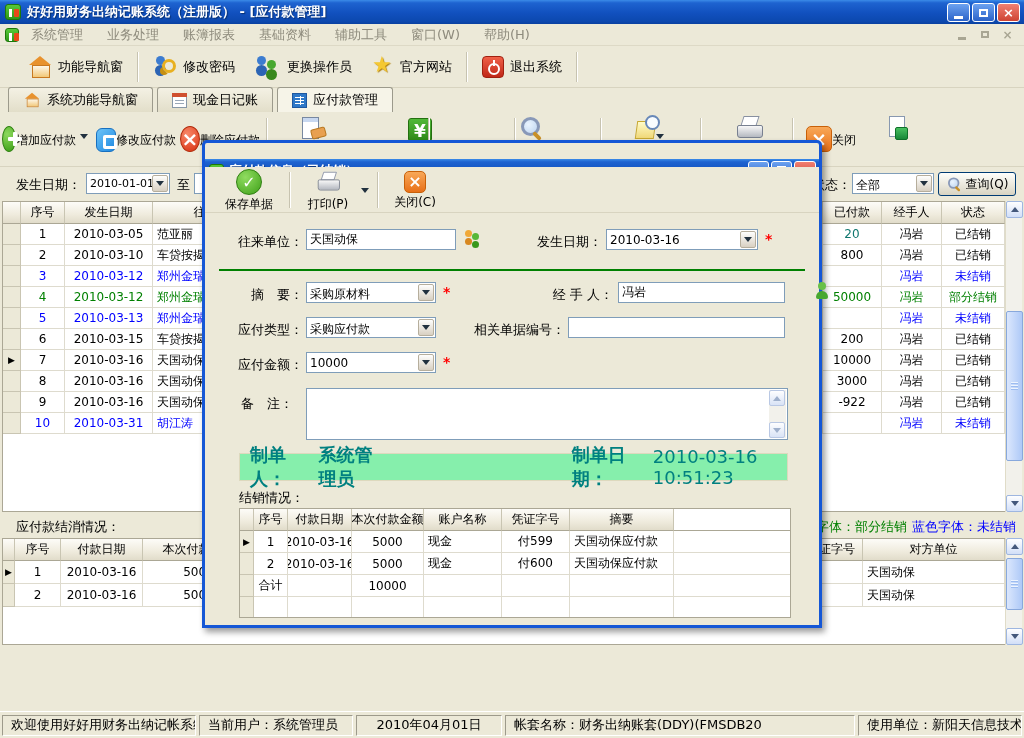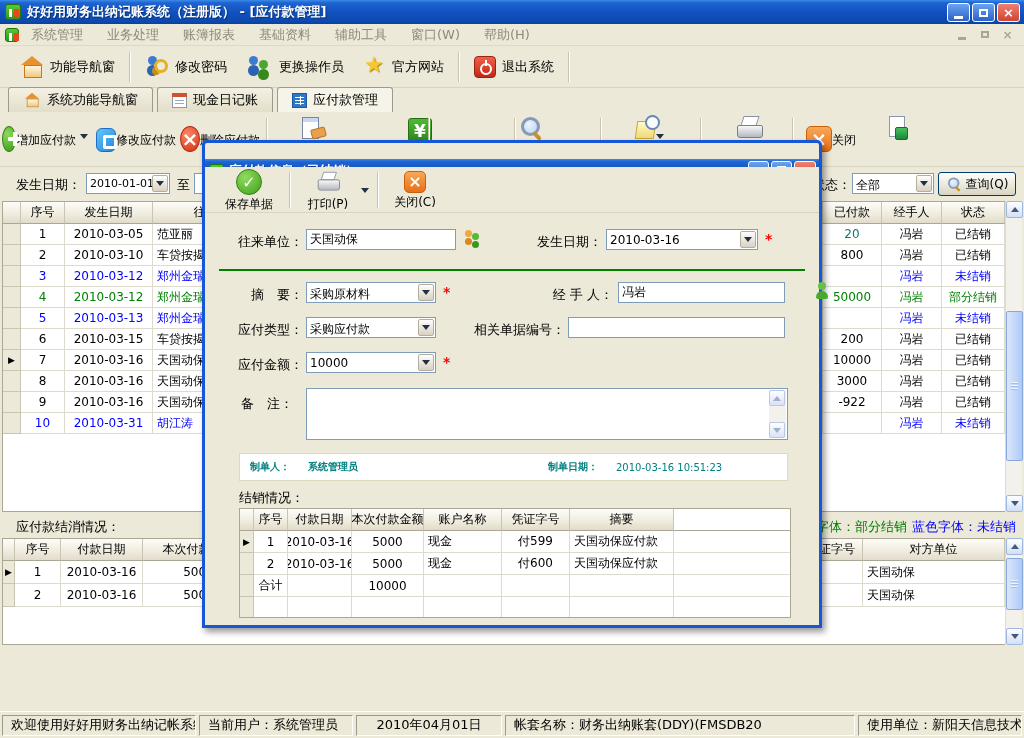--- a/index.html
+++ b/index.html
@@ -27,21 +27,21 @@
 
   
   .menubar { left:0; top:24px; width:1024px; height:22px; background:#ECE9D8; border-bottom:1px solid #DDD9C6; display:flex; align-items:center; }
   .menubar .menu-item { padding:0 12px; color:#8E8B7D; font-size:13px; height:22px; line-height:22px; }
   .mdis { position:absolute; right:6px; top:2px; display:flex; gap:2px; }
   .mdibtn { width:21px; height:17px; display:flex; align-items:center; justify-content:center; color:#A9A693; font-weight:bold; }
   .g-gmin { width:8px; height:3px; background:#A9A693; margin-top:8px; }
   .g-gsq  { width:8px; height:7px; border:2px solid #A9A693; }
 
   
-  .toolbar1 { left:0; top:46px; width:1024px; height:42px; background:#ECE9D8; border-bottom:1px solid #D8D4C0; display:flex; align-items:center; padding-left:10px; }
+  .toolbar1 { left:0; top:46px; width:1024px; height:42px; background:#ECE9D8; border-bottom:1px solid #D8D4C0; display:flex; align-items:center; padding-left:18px; }
   .tb1-btn { display:flex; align-items:center; gap:6px; padding:4px 10px; font-size:13px; }
   .tb1-sep { width:2px; height:30px; border-left:1px solid #C7C3B0; border-right:1px solid #FFFFFF; margin:0 4px; }
 
   
   .tabbar { left:0; top:88px; width:1024px; height:24px; display:flex; align-items:flex-end; padding-left:8px; gap:4px; }
   .tab { height:22px; display:flex; align-items:center; gap:6px; padding:12px 14px; border:1px solid #9C9A8C; border-bottom:none; border-radius:3px 3px 0 0;
          background:linear-gradient(#F4F1E4,#E2DEC9); font-size:13px; }
   .tab.active { height:24px; background:#F6F4E8; font-weight:normal; }
 
   
@@ -97,21 +97,21 @@
     display:flex; align-items:center; padding:0 4px; }
   .dlg-title .title { color:#fff; font-weight:bold; font-size:13px; margin-left:5px; text-shadow:1px 1px 1px #083070; }
   .dlg-btns { position:absolute; right:3px; top:2px; display:flex; gap:2px; }
   .dwbtn { width:21px; height:18px; border:1px solid #fff; border-radius:3px; display:flex; align-items:center; justify-content:center; }
   .dlg-toolbar { position:absolute; left:0; top:24px; right:0; height:46px; background:#ECE9D8; border-bottom:1px solid #D8D4C0; }
   .dlg-act { position:absolute; top:2px; display:flex; flex-direction:column; align-items:center; font-size:12px; }
   .dlg-act .lbl { margin-top:1px; white-space:nowrap; }
   .dsep { position:absolute; top:5px; width:2px; height:36px; border-left:1px solid #C7C3B0; border-right:1px solid #FFFFFF; }
   .flabel { position:absolute; font-size:13px; text-align:right; white-space:nowrap; }
   .greenline { position:absolute; left:14px; right:14px; height:2px; background:#008000; }
-  .infobar { position:absolute; background:#ffffff; border:1px solid #DDD9BE; display:flex; align-items:center; font-size:10px; color:#008080; font-weight:bold;gap:12px; }
+  .infobar { position:absolute; background:#86efac; border:1px solid #DDD9BE; display:flex; align-items:center; font-size:18px; color:#008080; font-weight:bold;gap:12px; }
   .ta { position:absolute; background:#fff; border:1px solid #7F9DB9; }
   .ta-sb { position:absolute; right:1px; top:1px; bottom:1px; width:17px; background:#F2F1EB; }
   .ta-sb .a { position:absolute; left:0; width:16px; height:16px; background:linear-gradient(#FEFEFF,#D9E3F6); border:1px solid #B9C8E4; border-radius:2px; display:flex; align-items:center; justify-content:center; }
   .tri-u.dim { border-bottom-color:#9FB0CC; } .tri-d.dim { border-top-color:#9FB0CC; }
 
   
   .ic-logo { width:16px; height:16px; border-radius:3px; background:linear-gradient(#58C838,#2E9818); border:1px solid #1E7808; }
   .ic-logo::before { content:""; position:absolute; left:3px; top:4px; width:3px; height:8px; background:#fff; }
   .ic-logo::after  { content:""; position:absolute; left:8px; top:4px; width:5px; height:8px; background:#E84818; border-radius:1px; }
   .ic-logo.small { width:14px; height:14px; }

